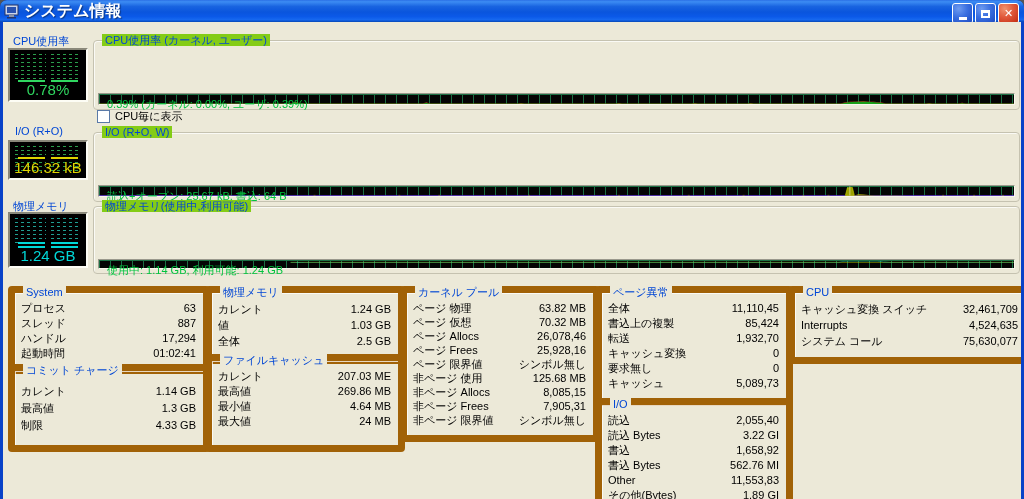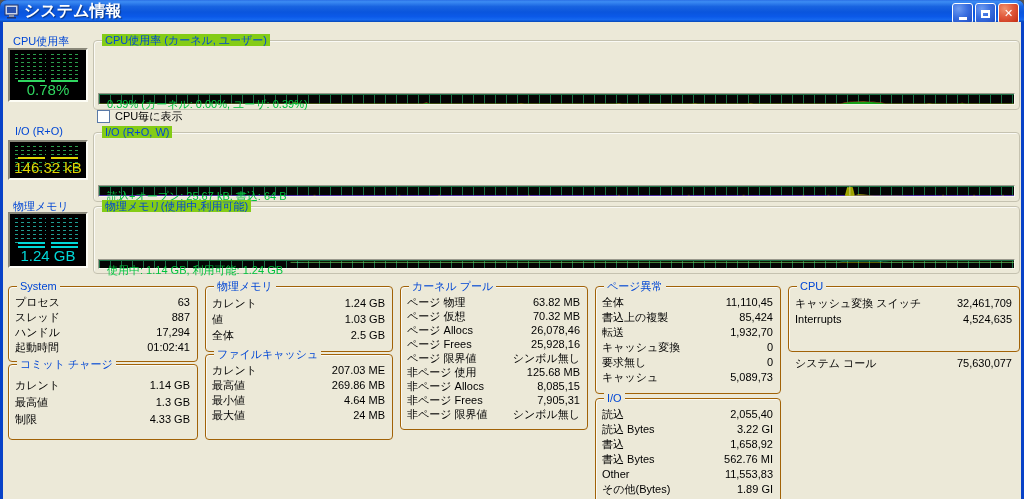--- a/index.html
+++ b/index.html
@@ -18,21 +18,21 @@
     font-size:11px;color:#fff;font-weight:bold;
     background:radial-gradient(circle at 30% 25%,#6e9bf0 0%,#3a6fe0 45%,#1c49c0 100%);}
   .winbtn.close{background:radial-gradient(circle at 30% 25%,#f0926e 0%,#e0583a 45%,#c02a10 100%);}
   .winbtn .minglyph{align-self:flex-end;margin-bottom:3px;display:block;width:8px;height:3px;background:#fff;}
   .winbtn .maxglyph{display:block;width:9px;height:8px;border:2px solid #fff;border-top-width:3px;box-sizing:border-box;}
   
   .bodyarea{position:absolute;left:3px;top:22px;width:1018px;height:477px;background:#ece9d8;overflow:hidden;}
   .abs{position:absolute;}
   .bluelabel{color:#0046d5;font-size:11px;white-space:nowrap;}
   
-  .grpbox{position:absolute;border:1px solid #a16207;border-radius:4px;
+  .grpbox{position:absolute;border:7px solid #a16207;border-radius:4px;
     box-shadow:inset 1px 1px 0 rgba(255,255,255,.75);text-decoration:underline;}
   .grpbox .grplabel{position:absolute;top:-7px;left:8px;background:#ece9d8;padding:0 3px;
     color:#0046d5;font-size:11px;line-height:12px;white-space:nowrap;}
   
   .rows{position:absolute;left:6px;right:7px;top:8px;}
   .stat-row{display:flex;justify-content:space-between;height:15px;line-height:15px;
     font-size:11px;color:#000;white-space:nowrap;overflow:hidden;}
   .stat-row .v{text-align:right;}
   
   .gauge{position:absolute;width:80px;background:#000;
@@ -366,21 +366,21 @@
       <span class="grplabel">CPU</span>
       <div class="rows">
           <div class="stat-row" style="height: 16px; line-height: 16px;">
             <span class="l">キャッシュ変換 スイッチ</span>
             <span class="v">32,461,709</span>
           </div>
           <div class="stat-row" style="height: 16px; line-height: 16px;">
             <span class="l">Interrupts</span>
             <span class="v">4,524,635</span>
           </div>
-          <div class="stat-row" style="height: 16px; line-height: 16px; margin-top: 28px;">
+          <div class="stat-row" style="height: 16px; line-height: 16px;">
             <span class="l">システム コール</span>
             <span class="v">75,630,077</span>
           </div>
         </div>
     </div>
 
   </div>
 </div>
 
 </body></html>

